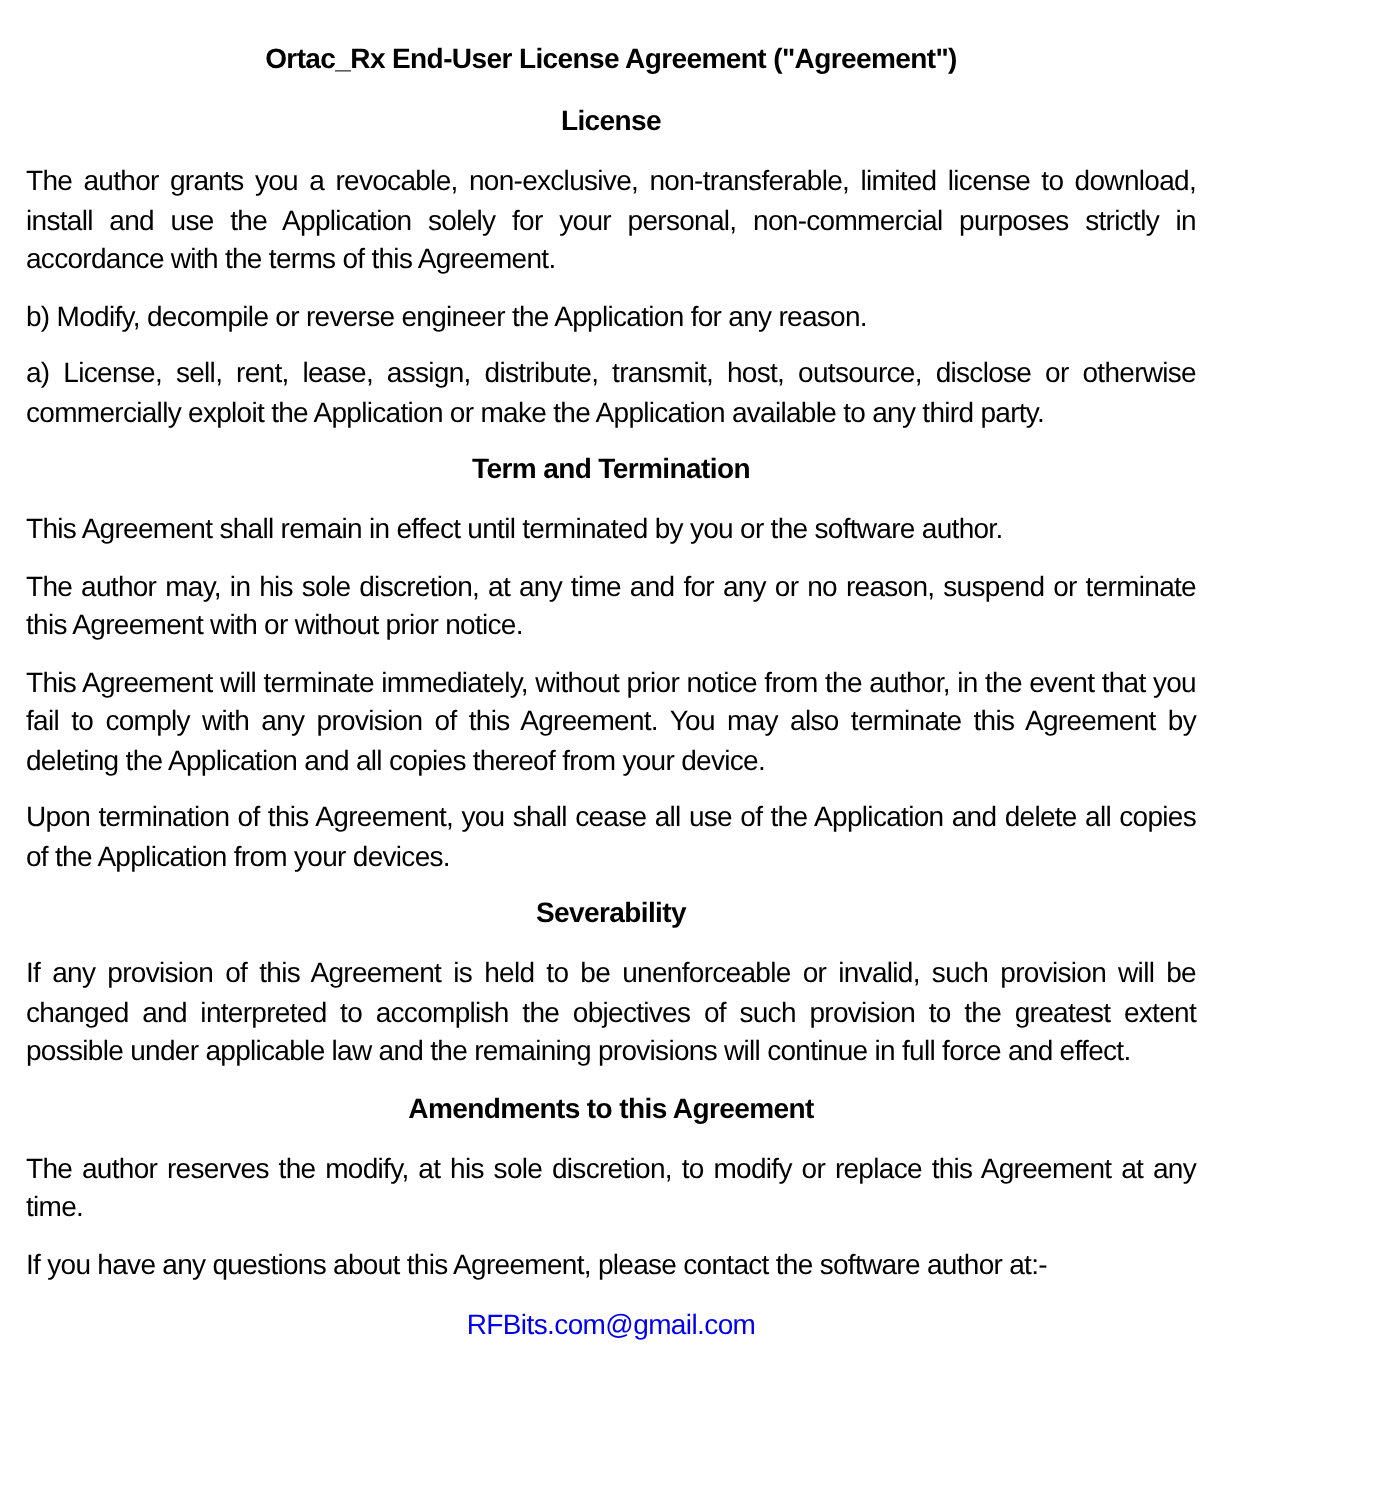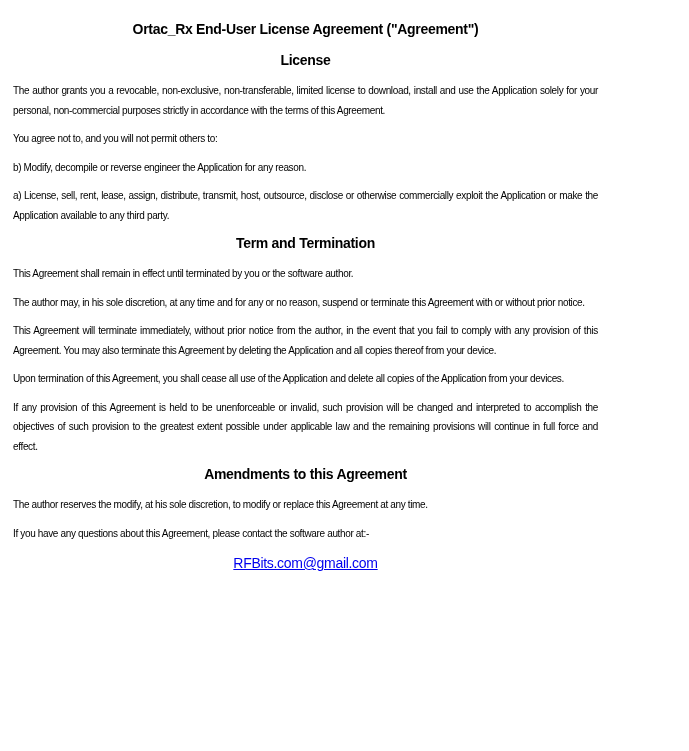--- a/index.html
+++ b/index.html
@@ -24,58 +24,57 @@
     }
     .heading {
       font-weight: bold;
       font-size: 14px;
       line-height: 18px;
       margin: 0 0 12px 0;
       letter-spacing: -0.3px;
       text-align: center;
     }
     .para {
-      font-size: 10px;
+      font-size: 14px;
       line-height: 19.5px;
       margin: 0 0 9px 0;
       text-align: justify;
       letter-spacing: -0.35px;
       word-spacing: 0px;
     }
     .contact {
       text-align: center;
       margin-top: 11px;
       font-size: 14px;
       line-height: 19px;
       letter-spacing: -0.3px;
     }
     .contact a {
       color: #0000ee;
-      text-decoration: underline;
     }
   </style>
 </head>
 <body>
 
 <div class="doc">
   <div class="title">Ortac_Rx End-User License Agreement ("Agreement")</div>
 
   <div class="heading">License</div>
   <p class="para">The author grants you a revocable, non-exclusive, non-transferable, limited license to download, install and use the Application solely for your personal, non-commercial purposes strictly in accordance with the terms of this Agreement.</p>
 
-  <p class="para">You agree not to, and you will not permit others to:</p>
   <p class="para">b) Modify, decompile or reverse engineer the Application for any reason.</p>
   <p class="para">a) License, sell, rent, lease, assign, distribute, transmit, host, outsource, disclose or otherwise commercially exploit the Application or make the Application available to any third party.</p>
 
   <div class="heading">Term and Termination</div>
   <p class="para">This Agreement shall remain in effect until terminated by you or the software author.</p>
   <p class="para">The author may, in his sole discretion, at any time and for any or no reason, suspend or terminate this Agreement with or without prior notice.</p>
   <p class="para">This Agreement will terminate immediately, without prior notice from the author, in the event that you fail to comply with any provision of this Agreement. You may also terminate this Agreement by deleting the Application and all copies thereof from your device.</p>
   <p class="para">Upon termination of this Agreement, you shall cease all use of the Application and delete all copies of the Application from your devices.</p>
 
+  <div class="heading">Severability</div>
   <p class="para">If any provision of this Agreement is held to be unenforceable or invalid, such provision will be changed and interpreted to accomplish the objectives of such provision to the greatest extent possible under applicable law and the remaining provisions will continue in full force and effect.</p>
 
   <div class="heading">Amendments to this Agreement</div>
   <p class="para">The author reserves the modify, at his sole discretion, to modify or replace this Agreement at any time.</p>
 
   <p class="para">If you have any questions about this Agreement, please contact the software author at:-</p>
 
   <div class="contact">
     <a style="color: rgb(0, 0, 238);">RFBits.com@gmail.com</a>
   </div>

